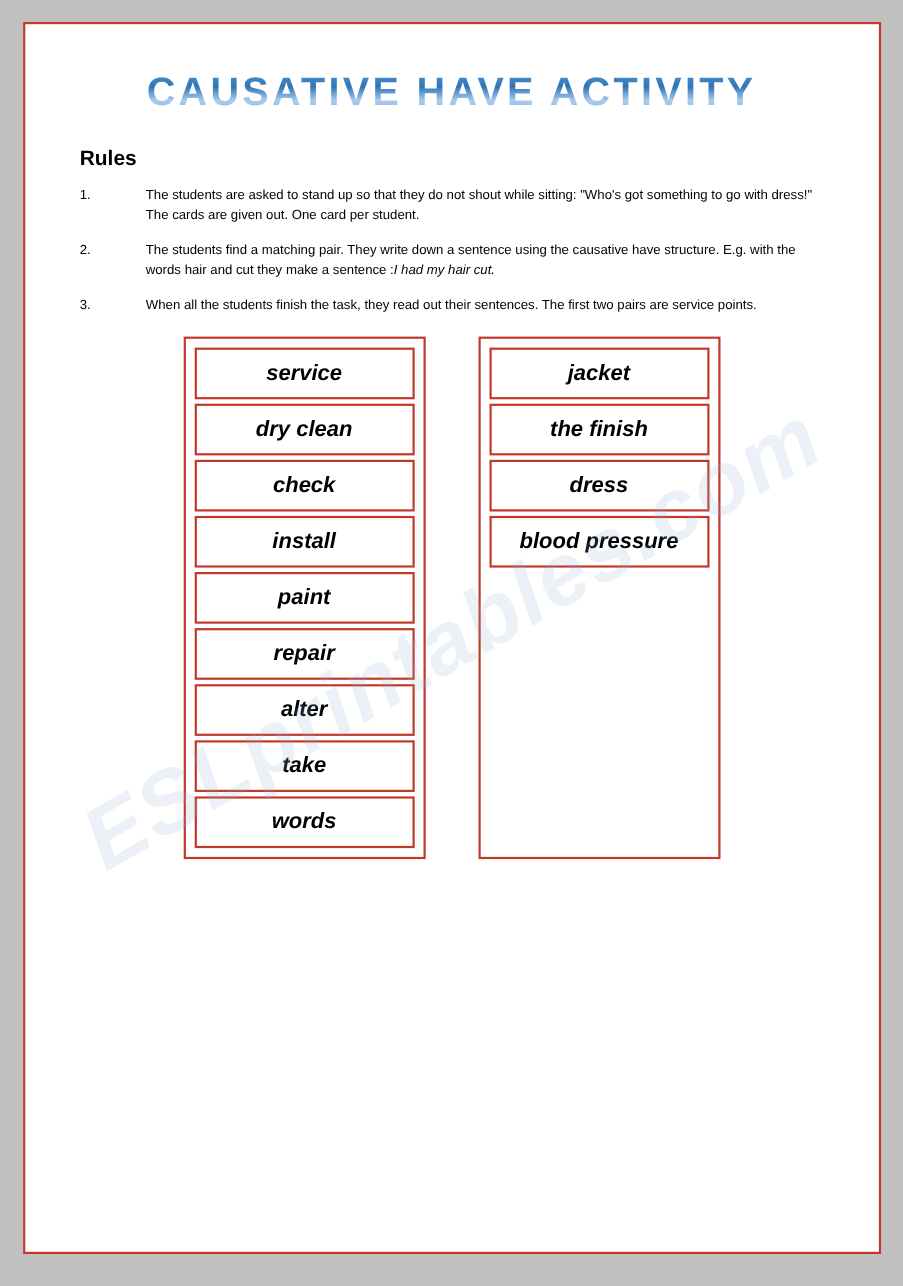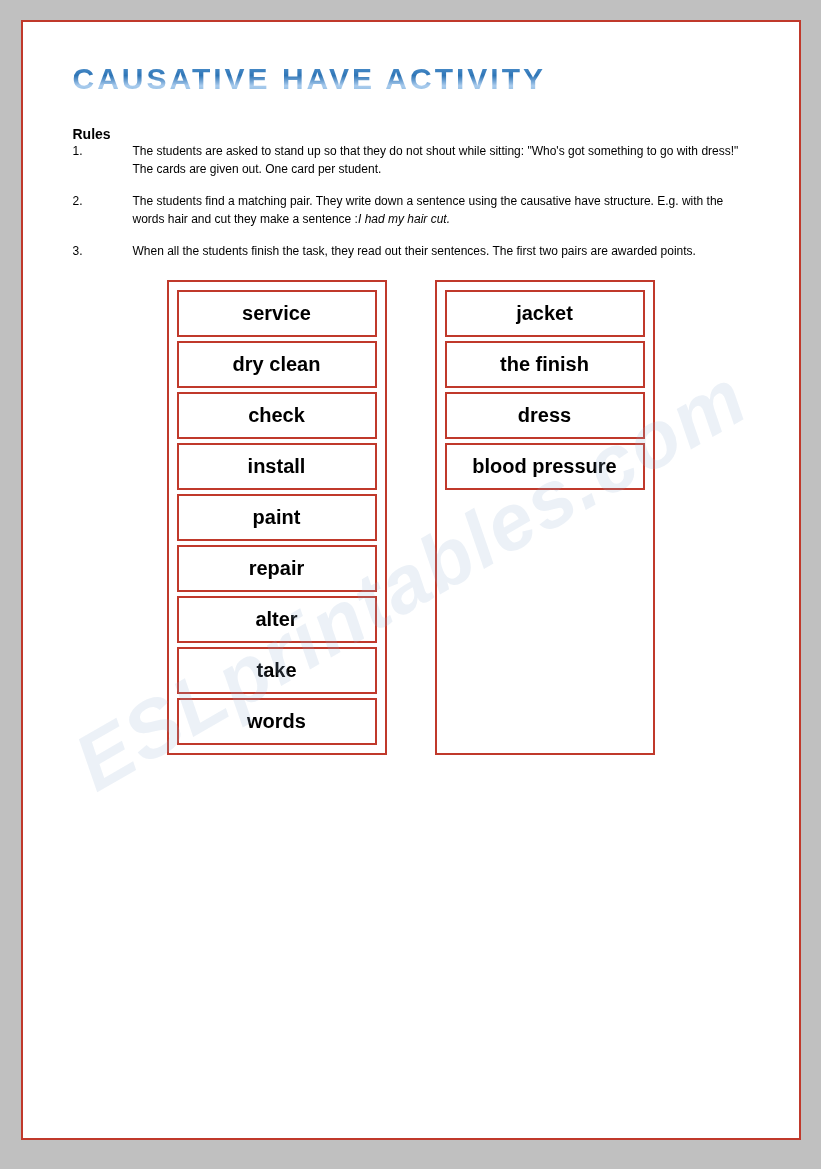--- a/index.html
+++ b/index.html
@@ -16,36 +16,38 @@
     .page {
       background: #fff;
       width: 780px;
       min-height: 1120px;
       border: 2px solid #c0392b;
       padding: 40px 50px;
       position: relative;
     }
 
     .title {
-      font-size: 30px;
+      text-align: center;
+      font-size: 36px;
       font-weight: bold;
       font-family: Arial, sans-serif;
       letter-spacing: 3px;
       margin-bottom: 30px;
       background: linear-gradient(180deg, #5b9bd5 0%, #2e75b6 40%, #aaccee 70%, #7ab0d8 100%);
       -webkit-background-clip: text;
       -webkit-text-fill-color: transparent;
       background-clip: text;
       text-transform: uppercase;
       text-decoration: underline;
     }
 
     .rules-heading {
-      font-size: 14px;
+      font-size: 19px;
       font-weight: bold;
+      margin-bottom: 12px;
     }
 
     .rule-item {
       font-size: 12px;
       margin-bottom: 14px;
       line-height: 1.5;
       display: flex;
       gap: 10px;
     }
 
@@ -60,20 +62,21 @@
 
     .rule-text em {
       font-style: italic;
     }
 
     .cards-section {
       display: flex;
       justify-content: center;
       gap: 48px;
       margin-top: 20px;
+      font-style: italic;
     }
 
     .card-column {
       border: 2px solid #c0392b;
       padding: 6px;
       display: flex;
       flex-direction: column;
       gap: 0;
       width: 220px;
     }
@@ -122,21 +125,21 @@
 
   <div class="rule-item">
     <span class="rule-number">2.</span>
     <span class="rule-text">
       <span>The students find a matching pair. They write down a sentence using the causative have structure. E.g. with the words hair and cut they make a sentence :</span><em>I had my hair cut.</em>
     </span>
   </div>
 
   <div class="rule-item">
     <span class="rule-number">3.</span>
-    <span class="rule-text">When all the students finish the task, they read out their sentences. The first two pairs are awarded points.</span>
+    <span class="rule-text">When all the students finish the task, they read out their sentences. The first two pairs are service points.</span>
   </div>
 
   <div class="cards-section">
     <div class="card-column" id="left-col">
         <div class="card-item">service</div>
         <div class="card-item">dry clean</div>
         <div class="card-item">check</div>
         <div class="card-item">install</div>
         <div class="card-item">paint</div>
         <div class="card-item">repair</div>

